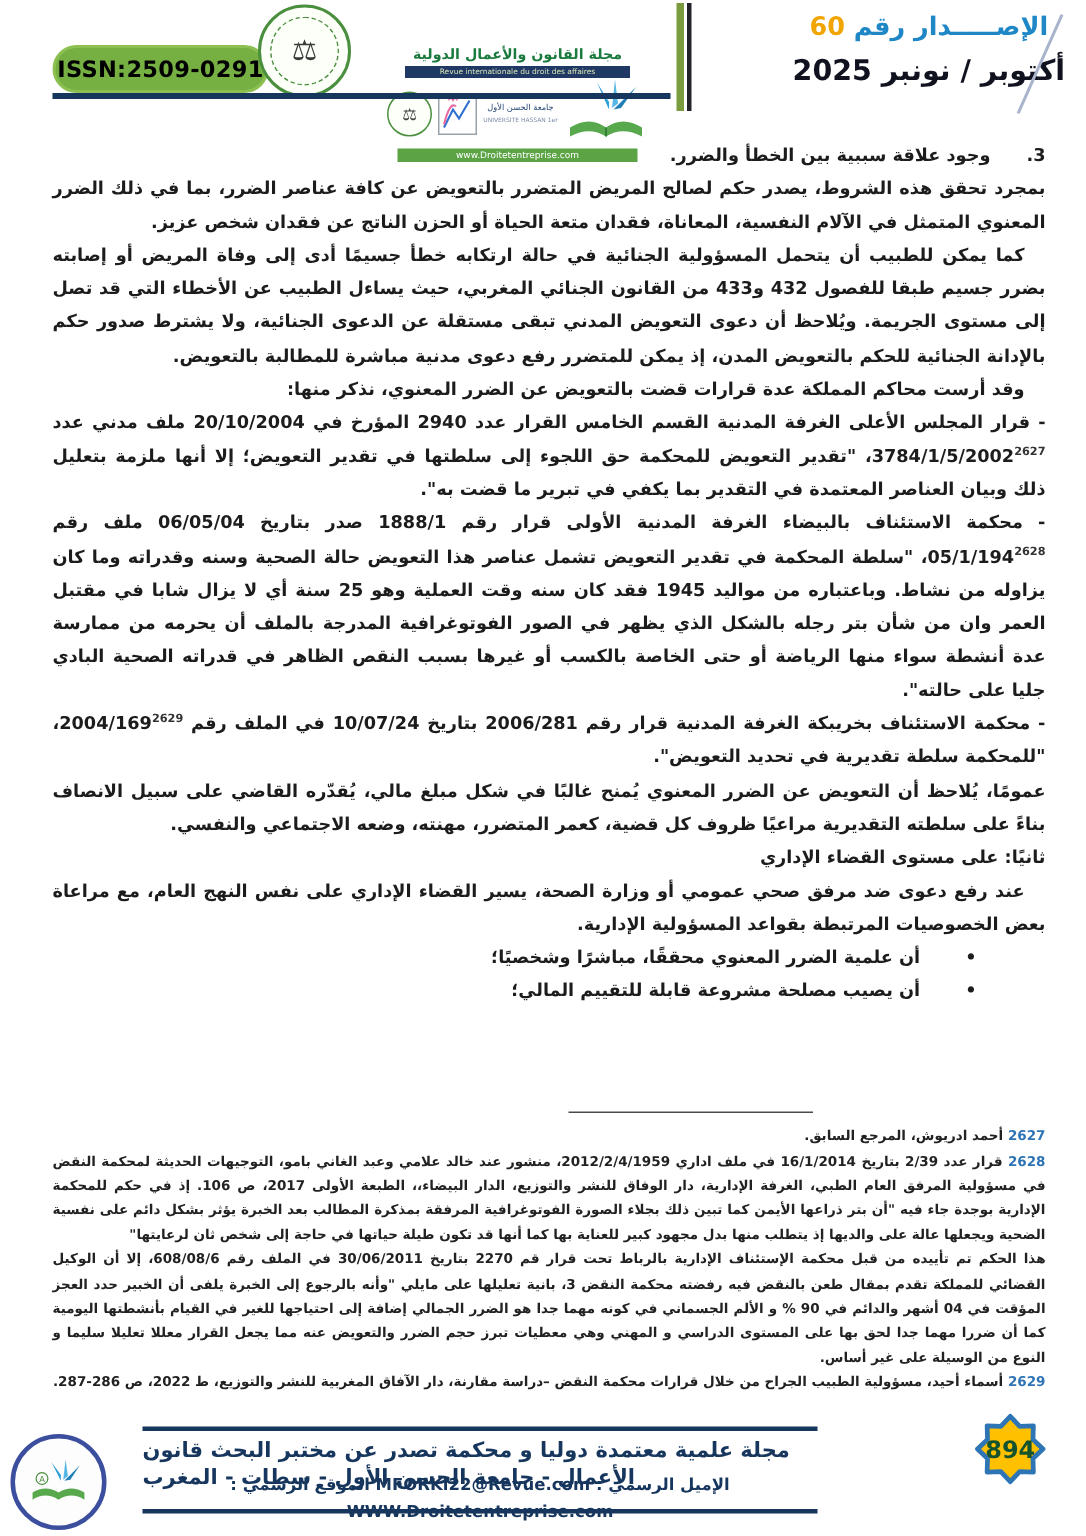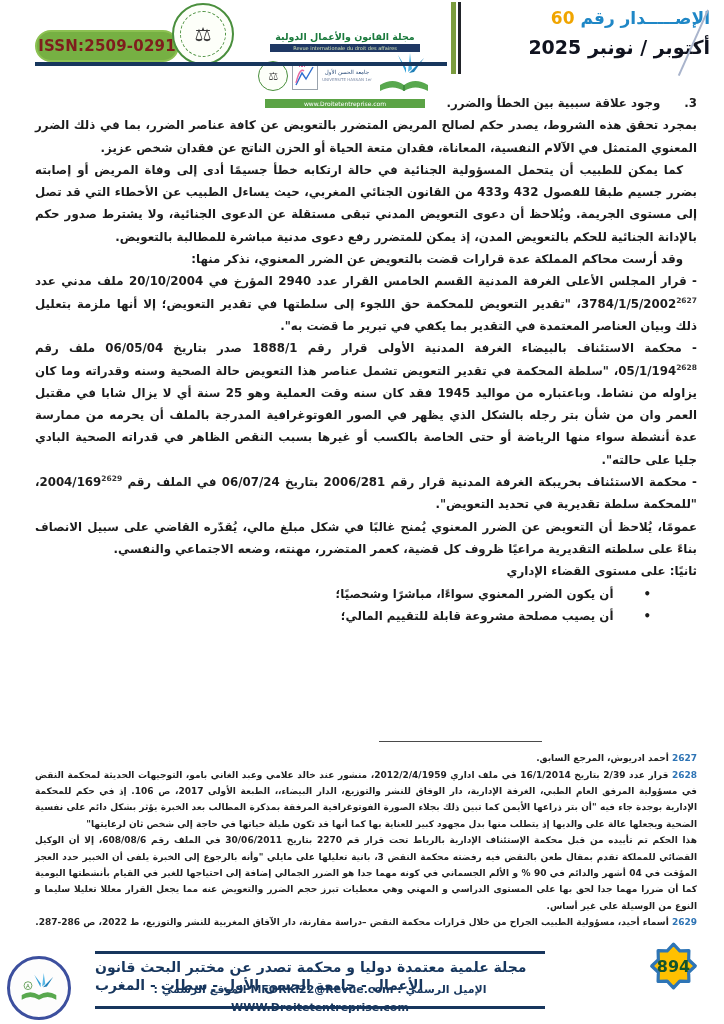--- a/index.html
+++ b/index.html
@@ -3,21 +3,21 @@
 <meta charset="utf-8">
 <style>
   html,body{margin:0;padding:0;background:#e8e8e8;}
   .page{
     position:relative;width:724px;height:1024px;margin:0 auto;background:#ffffff;
     font-family:"DejaVu Sans",sans-serif;direction:rtl;overflow:hidden;
   }
   
   .issn-pill{
     position:absolute;left:35px;top:30px;width:140px;height:28px;border-radius:16px;
-    background:#76b043;border:2px solid #8cc152;color:#7f1d1d;font-weight:bold;font-size:15px;
+    background:#76b043;border:2px solid #8cc152;color:#000000;font-weight:bold;font-size:15px;
     line-height:28px;text-align:center;direction:ltr;letter-spacing:.2px;
   }
   .stamp{
     position:absolute;left:172px;top:3px;width:62px;height:62px;border-radius:50%;
     border:2.5px solid #4a8f3d;display:flex;align-items:center;justify-content:center;
     background:#fdfff9;box-sizing:border-box;
   }
   .stamp .inner-ring{
     width:44px;height:44px;border-radius:50%;border:1px dashed #4a8f3d;
     display:flex;align-items:center;justify-content:center;color:#3a3a3a;font-size:19px;
@@ -30,21 +30,21 @@
   .ministamp{width:28px;height:28px;border-radius:50%;border:1.5px solid #4a8f3d;
     display:flex;align-items:center;justify-content:center;font-size:11px;color:#444;background:#fdfff9;flex:0 0 auto;}
   .chartbox{width:24px;height:26px;border:1px solid #9aa3ad;background:#fff;flex:0 0 auto;}
   .univ{font-size:5.5px;color:#274a78;line-height:7px;white-space:nowrap;}
   .univ .fr{font-size:4px;color:#7b8aa6;}
   .site-strip{background:#5ba345;color:#fff;font-size:6px;line-height:9px;height:9px;
     width:160px;margin:1px auto 0;direction:ltr;white-space:nowrap;overflow:hidden;}
   .vbar-dark{position:absolute;left:458px;top:2px;width:2.5px;height:72px;background:#22242a;}
   .vbar-green{position:absolute;left:451px;top:2px;width:5px;height:72px;background:#7b9c3e;}
   .header-rule{position:absolute;left:35px;top:62px;width:412px;height:3.5px;background:#17365d;}
-  .issue-block{position:absolute;right:14px;top:8px;text-align:right;}
+  .issue-block{position:absolute;right:14px;top:8px;text-align:center;}
   .issue-l1{font-size:17px;font-weight:bold;color:#1f87c6;white-space:nowrap;}
   .issue-l1 .num{color:#f0a500;}
   .issue-l2{font-size:19px;font-weight:bold;color:#10131f;margin-top:8px;white-space:nowrap;}
   .corner-slash{position:absolute;right:16px;top:10px;width:1.5px;height:72px;background:#a9b4cc;
     transform:rotate(24deg);transform-origin:top right;}
   
   .doc-body{
     position:absolute;top:92px;right:27px;left:35px;color:#1c1c1c;
     font-size:11.8px;font-weight:600;line-height:22.3px;text-align:justify;
   }
@@ -138,27 +138,28 @@
     <p>بمجرد تحقق هذه الشروط، يصدر حكم لصالح المريض المتضرر بالتعويض عن كافة عناصر الضرر، بما في ذلك الضرر المعنوي المتمثل في الآلام النفسية، المعاناة، فقدان متعة الحياة أو الحزن الناتج عن فقدان شخص عزيز.</p>
     <p class="indent">كما يمكن للطبيب أن يتحمل المسؤولية الجنائية في حالة ارتكابه خطأ جسيمًا أدى إلى وفاة المريض أو إصابته بضرر جسيم طبقا للفصول 432 و433 من القانون الجنائي المغربي، حيث يساءل الطبيب عن الأخطاء التي قد تصل إلى مستوى الجريمة. ويُلاحظ أن دعوى التعويض المدني تبقى مستقلة عن الدعوى الجنائية، ولا يشترط صدور حكم بالإدانة الجنائية للحكم بالتعويض المدن، إذ يمكن للمتضرر رفع دعوى مدنية مباشرة للمطالبة بالتعويض.</p>
     <p class="indent">وقد أرست محاكم المملكة عدة قرارات قضت بالتعويض عن الضرر المعنوي، نذكر منها:</p>
     <p>
       <span>- قرار المجلس الأعلى الغرفة المدنية القسم الخامس القرار عدد 2940 المؤرخ في 20/10/2004 ملف مدني عدد 3784/1/5/2002</span><sup class="ref">2627</sup><span>، "تقدير التعويض للمحكمة حق اللجوء إلى سلطتها في تقدير التعويض؛ إلا أنها ملزمة بتعليل ذلك وبيان العناصر المعتمدة في التقدير بما يكفي في تبرير ما قضت به".</span>
     </p>
     <p>
       <span>- محكمة الاستئناف بالبيضاء الغرفة المدنية الأولى قرار رقم 1888/1 صدر بتاريخ 06/05/04 ملف رقم 05/1/194</span><sup class="ref">2628</sup><span>، "سلطة المحكمة في تقدير التعويض تشمل عناصر هذا التعويض حالة الصحية وسنه وقدراته وما كان يزاوله من نشاط. وباعتباره من مواليد 1945 فقد كان سنه وقت العملية وهو 25 سنة أي لا يزال شابا في مقتبل العمر وان من شأن بتر رجله بالشكل الذي يظهر في الصور الفوتوغرافية المدرجة بالملف أن يحرمه من ممارسة عدة أنشطة سواء منها الرياضة أو حتى الخاصة بالكسب أو غيرها بسبب النقص الظاهر في قدراته الصحية البادي جليا على حالته".</span>
     </p>
     <p>
-      <span>- محكمة الاستئناف بخريبكة الغرفة المدنية قرار رقم 2006/281 بتاريخ 06/07/24 في الملف رقم 2004/169</span><sup class="ref">2629</sup><span>، "للمحكمة سلطة تقديرية في تحديد التعويض".</span>
+      <span>- محكمة الاستئناف بخريبكة الغرفة المدنية قرار رقم 2006/281 بتاريخ 10/07/24 في الملف رقم 2004/169</span><sup class="ref">2629</sup><span>، "للمحكمة سلطة تقديرية في تحديد التعويض".</span>
     </p>
     <p>عمومًا، يُلاحظ أن التعويض عن الضرر المعنوي يُمنح غالبًا في شكل مبلغ مالي، يُقدّره القاضي على سبيل الانصاف بناءً على سلطته التقديرية مراعيًا ظروف كل قضية، كعمر المتضرر، مهنته، وضعه الاجتماعي والنفسي.</p>
     <p class="section-heading">ثانيًا: على مستوى القضاء الإداري</p>
+    <p class="indent">عند رفع دعوى ضد مرفق صحي عمومي أو وزارة الصحة، يسير القضاء الإداري على نفس النهج العام، مع مراعاة بعض الخصوصيات المرتبطة بقواعد المسؤولية الإدارية.</p>
     <div class="bullet-row">
       <span class="dot">•</span>
-      <span>أن يكون الضرر المعنوي سواءًا، مباشرًا وشخصيًا؛</span>
+      <span>أن علمية الضرر المعنوي محققًا، مباشرًا وشخصيًا؛</span>
     </div>
     <div class="bullet-row">
       <span class="dot">•</span>
       <span>أن يصيب مصلحة مشروعة قابلة للتقييم المالي؛</span>
     </div>
   </div>
 
   <div class="footnotes">
     <div class="fn-sep"></div>
     <p>

